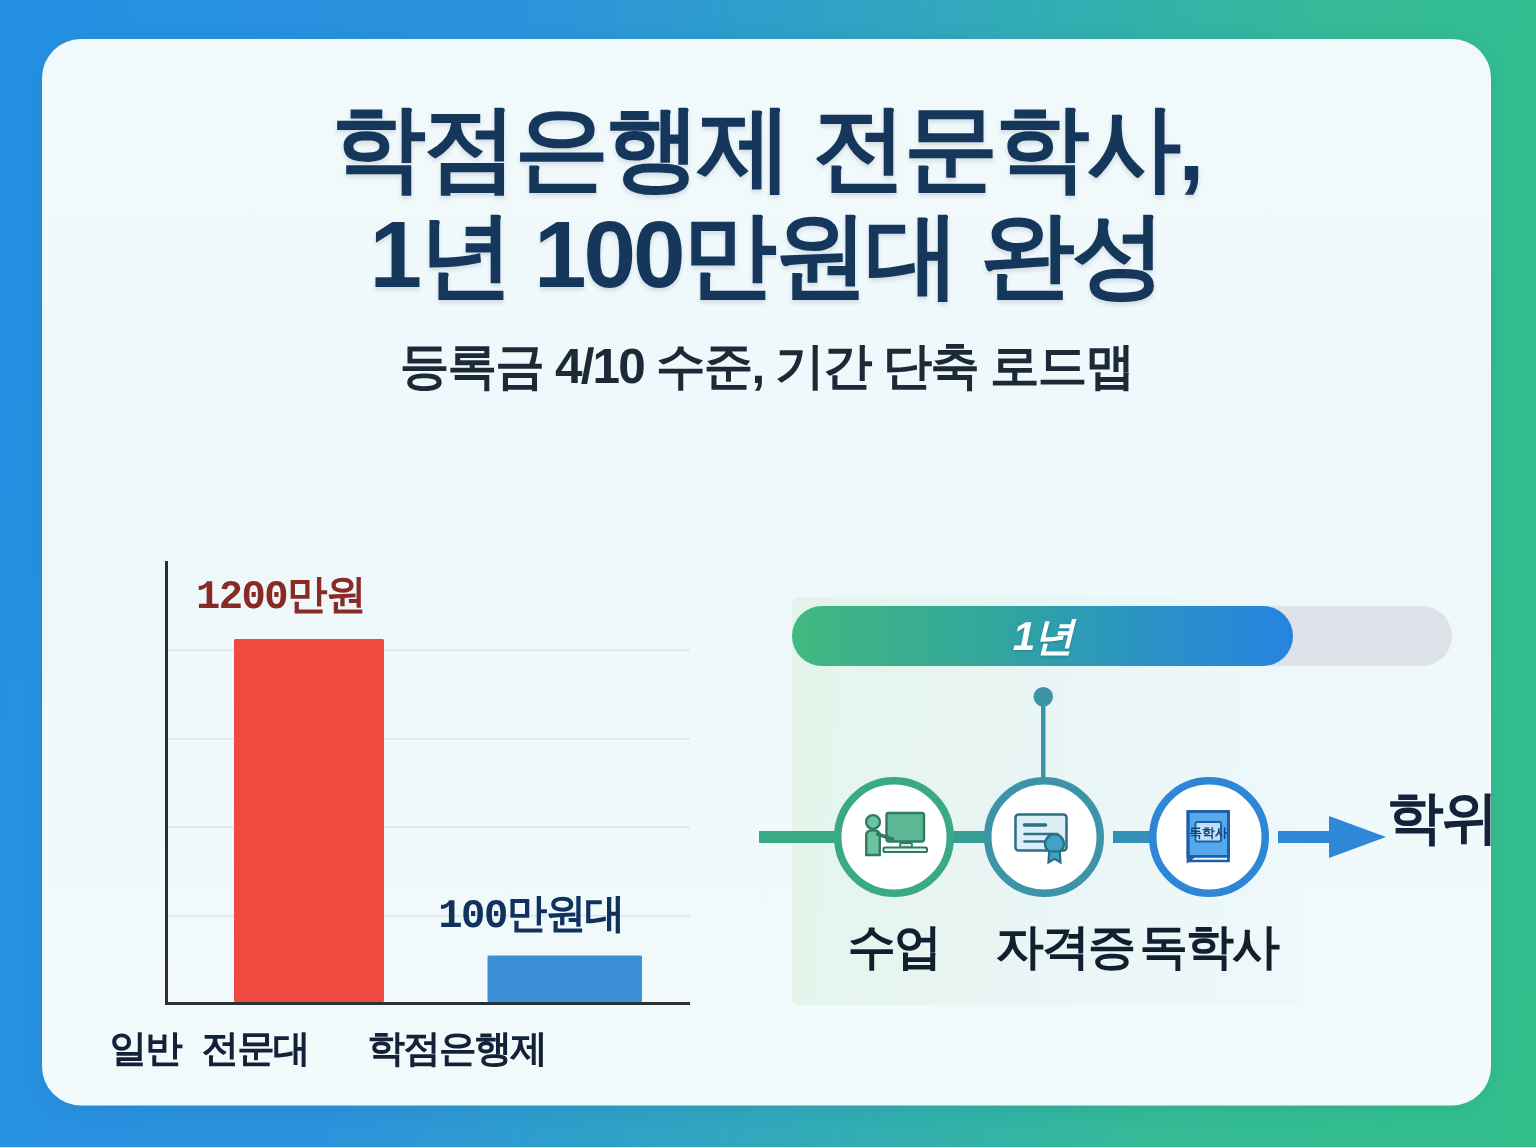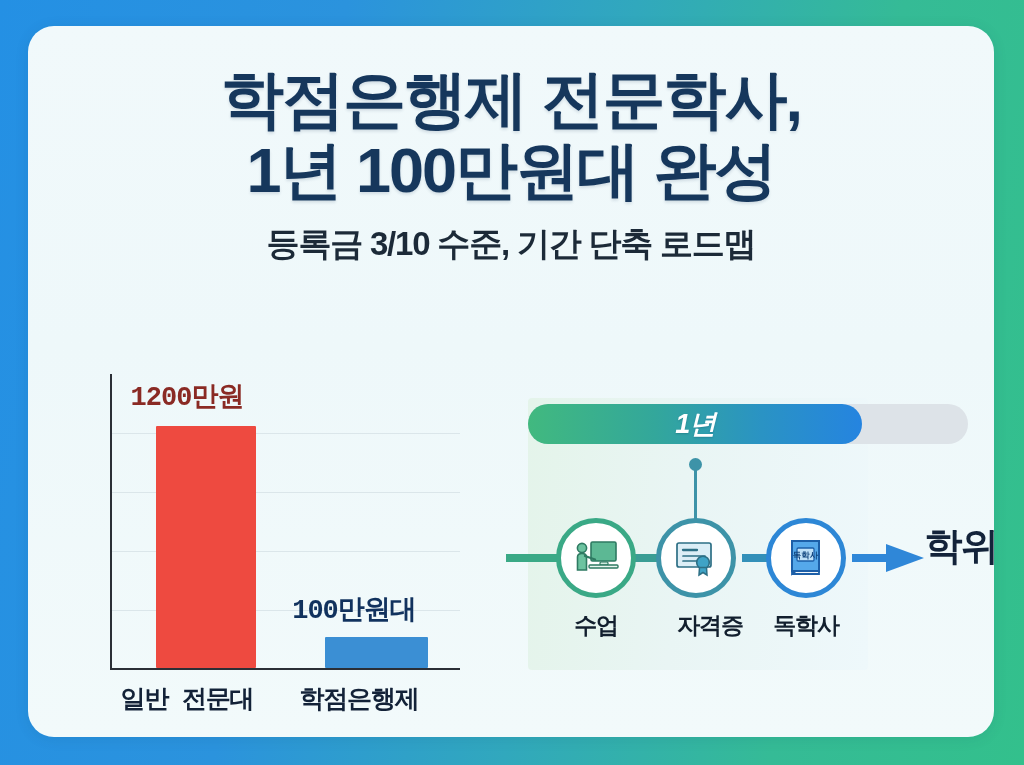--- a/index.html
+++ b/index.html
@@ -108,21 +108,21 @@
     position: absolute;
     text-align: center;
     font-size: 27px;
     font-weight: bold;
     letter-spacing: -1px;
     white-space: nowrap;
   }
   .cat-label {
     position: absolute;
     top: 334px;
-    text-align: center;
+    text-align: left;
     font-size: 25px;
     font-weight: bold;
     color: #132238;
     letter-spacing: -1.2px;
     white-space: nowrap;
   }
 
   
   #roadmap {
     position: absolute;
@@ -184,21 +184,21 @@
     box-sizing: border-box;
     display: flex;
     align-items: center;
     justify-content: center;
   }
   .step-label {
     position: absolute;
     top: 232px;
     width: 110px;
     text-align: center;
-    font-size: 23px;
+    font-size: 32px;
     font-weight: bold;
     color: #121f2e;
     letter-spacing: -1.2px;
     white-space: nowrap;
   }
   .stem {
     position: absolute;
     width: 3px;
     background: #3d93a8;
   }
@@ -224,21 +224,21 @@
 </style>
 </head>
 <body>
 
 <div id="poster">
   <div id="card">
 
     <div class="headline">
       <div class="title-line">학점은행제 전문학사,</div>
       <div class="title-line">1년 100만원대 완성</div>
-      <div class="subtitle">등록금 3/10 수준, 기간 단축 로드맵</div>
+      <div class="subtitle">등록금 4/10 수준, 기간 단축 로드맵</div>
     </div>
 
     <div id="chart">
 
       <div class="gridline" style="left:42px; width:348px; top:85px;"></div>
       <div class="gridline" style="left:42px; width:348px; top:144px;"></div>
       <div class="gridline" style="left:42px; width:348px; top:203px;"></div>
       <div class="gridline" style="left:42px; width:348px; top:262px;"></div>
 
       <div class="axis-y"></div>

